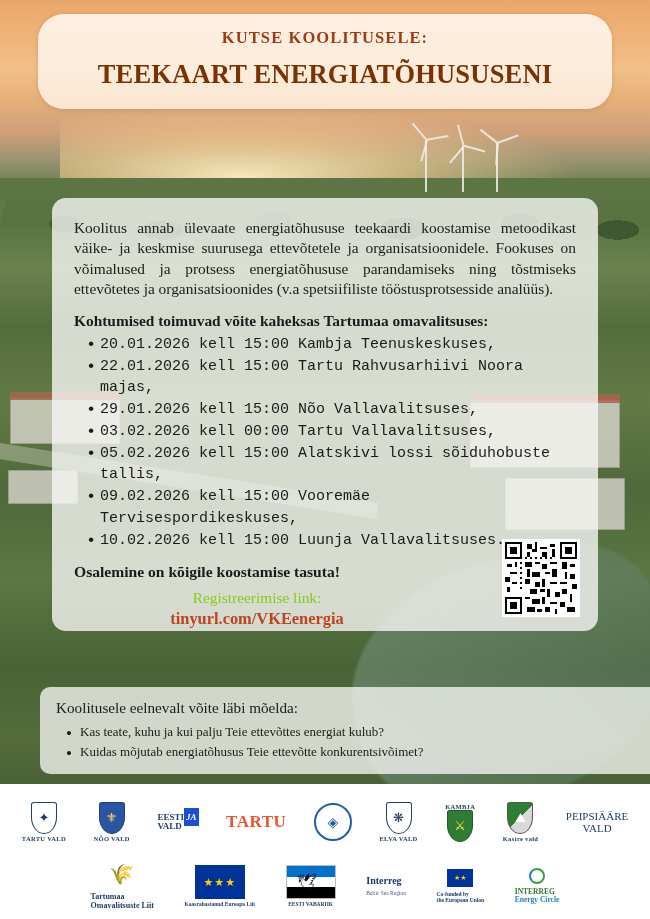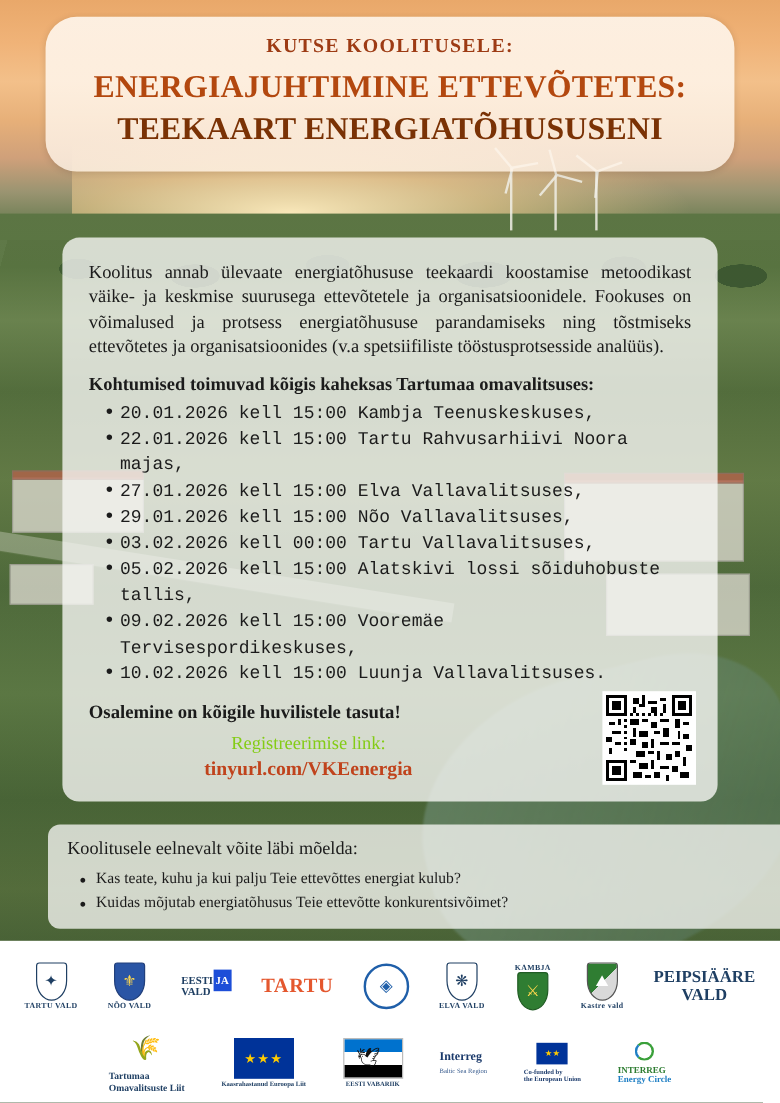--- a/index.html
+++ b/index.html
@@ -149,21 +149,21 @@
     letter-spacing: .2px;
     line-height: 1.3;
     margin-top: 2px;
   }
 
   
   .body-panel {
     position: absolute;
     left: 52px; top: 198px;
     width: 546px;
-    padding: 20px 22px 17px;
+    padding: 20px 22px 2px;
     background: rgba(246,246,244,.80);
     border-radius: 14px;
     z-index: 3;
     color: #1b1b1b;
   }
   .body-panel p {
     font-size: 15.4px;
     line-height: 1.33;
     text-align: justify;
     margin-bottom: 12px;
@@ -305,23 +305,23 @@
     font-size: 14px; color:#1f5fa9;
   }
   .tartu-word {
     font-size: 17px; font-weight: bold; color:#e4572e;
     letter-spacing: .5px;
   }
   .luunja-word {
     font-size: 9px; font-weight: bold; color:#1f3f63; line-height:1.05;
     text-align: left;
   }
-  .luunja-word .hl { background:#1d4ed8; color:#fff; padding:4px 2px; }
+  .luunja-word .hl { background:#1d4ed8; color:#fff; padding:4px 2px;font-style:italic; }
   .peipsi-word {
-    font-size: 14px; font-weight:bold; color:#1f3f63; line-height:1.1; text-align:center;
+    font-size: 11px; font-weight:normal; color:#1f3f63; line-height:1.1; text-align:center;
   }
   .tol {
     display:flex; align-items:center; gap:6px;
   }
   .tol .mark { font-size: 20px; color:#e0a31c; }
   .tol .txt { font-size: 8px; font-weight:bold; color:#1f3f63; line-height:1.15; text-align:left; }
   .eu-flag {
     width: 50px; height: 34px;
     background: #003399;
     display:flex; align-items:center; justify-content:center;
@@ -389,38 +389,36 @@
   <div class="bldg" style="left:10px; top:398px; width:110px; height:46px;"></div>
   <div class="bldg roof" style="left:10px; top:392px; width:110px; height:8px;"></div>
   <div class="bldg" style="left:470px; top:400px; width:150px; height:68px;"></div>
   <div class="bldg roof" style="left:470px; top:394px; width:150px; height:9px;"></div>
   <div class="bldg" style="left:505px; top:478px; width:120px; height:52px;"></div>
   <div class="bldg" style="left:8px; top:470px; width:70px; height:34px;"></div>
 </div>
 
 <div class="title-panel">
   <div class="kicker">KUTSE KOOLITUSELE:</div>
-  <div class="title-l1">ENERGIAJUHTIMINE ETTEVÕTETES:</div>
   <div class="title-l2">TEEKAART ENERGIATÕHUSUSENI</div>
 </div>
 
 <div class="body-panel">
   <p>Koolitus annab ülevaate energiatõhususe teekaardi koostamise metoodikast väike- ja keskmise suurusega ettevõtetele ja organisatsioonidele. Fookuses on võimalused ja protsess energiatõhususe parandamiseks ning tõstmiseks ettevõtetes ja organisatsioonides (v.a spetsiifiliste tööstusprotsesside analüüs).</p>
-  <div class="lead-in">Kohtumised toimuvad kõigis kaheksas Tartumaa omavalitsuses:</div>
+  <div class="lead-in">Kohtumised toimuvad võite kaheksas Tartumaa omavalitsuses:</div>
   <ul class="events">
     <li>20.01.2026 kell 15:00 Kambja Teenuskeskuses,</li>
     <li>22.01.2026 kell 15:00 Tartu Rahvusarhiivi Noora majas,</li>
-    <li>27.01.2026 kell 15:00 Elva Vallavalitsuses,</li>
     <li>29.01.2026 kell 15:00 Nõo Vallavalitsuses,</li>
     <li>03.02.2026 kell 00:00 Tartu Vallavalitsuses,</li>
     <li>05.02.2026 kell 15:00 Alatskivi lossi sõiduhobuste tallis,</li>
     <li>09.02.2026 kell 15:00 Vooremäe Tervisespordikeskuses,</li>
     <li>10.02.2026 kell 15:00 Luunja Vallavalitsuses.</li>
   </ul>
-  <div class="free-line">Osalemine on kõigile huvilistele tasuta!</div>
+  <div class="free-line">Osalemine on kõigile koostamise tasuta!</div>
   <div class="reg-block">
     <div class="reg-label">Registreerimise link:</div>
     <div class="reg-link">tinyurl.com/VKEenergia</div>
   </div>
 
   <div class="qr">
     <svg width="72" height="72" viewBox="0 0 29 29" shape-rendering="crispEdges" aria-hidden="true">
       <rect width="29" height="29" fill="#ffffff"></rect>
       <g fill="#000000">
 

